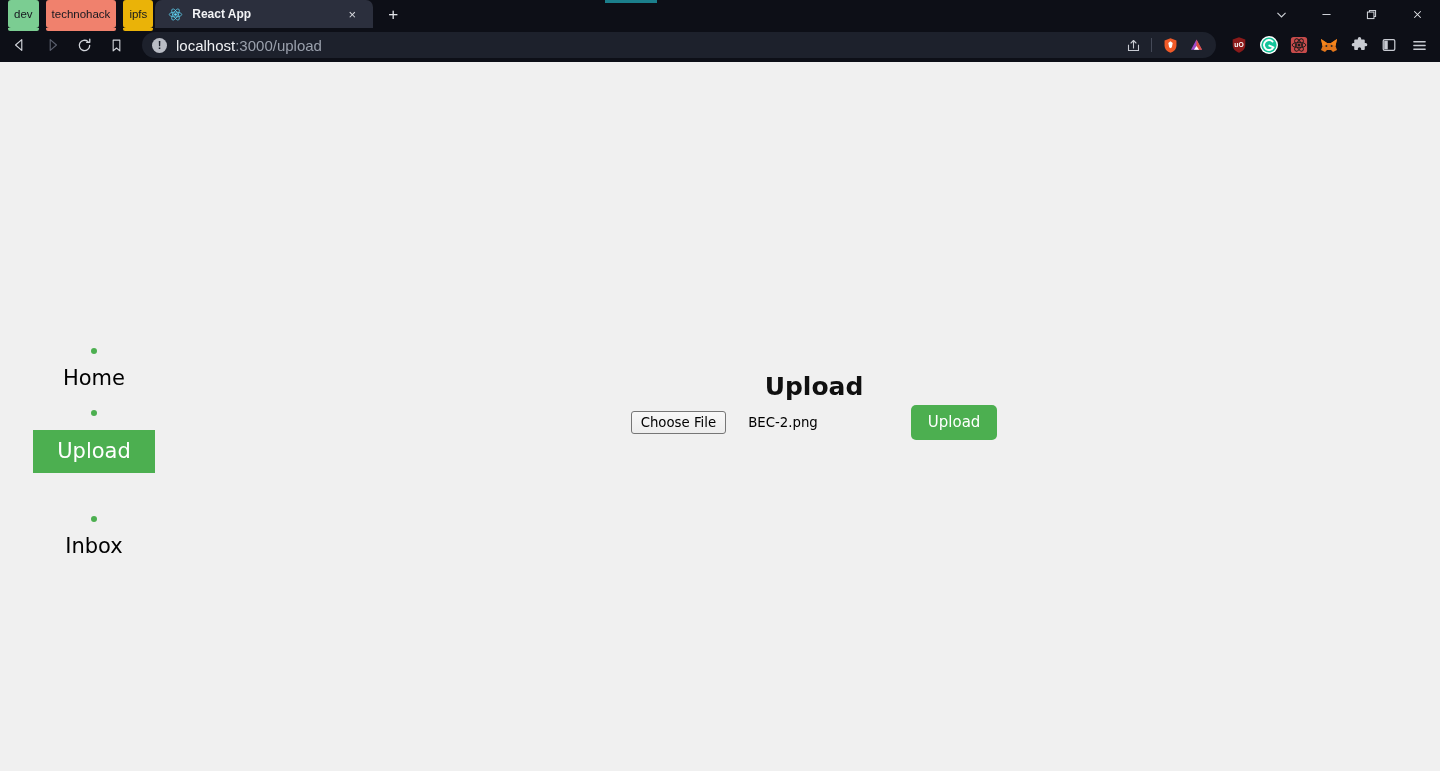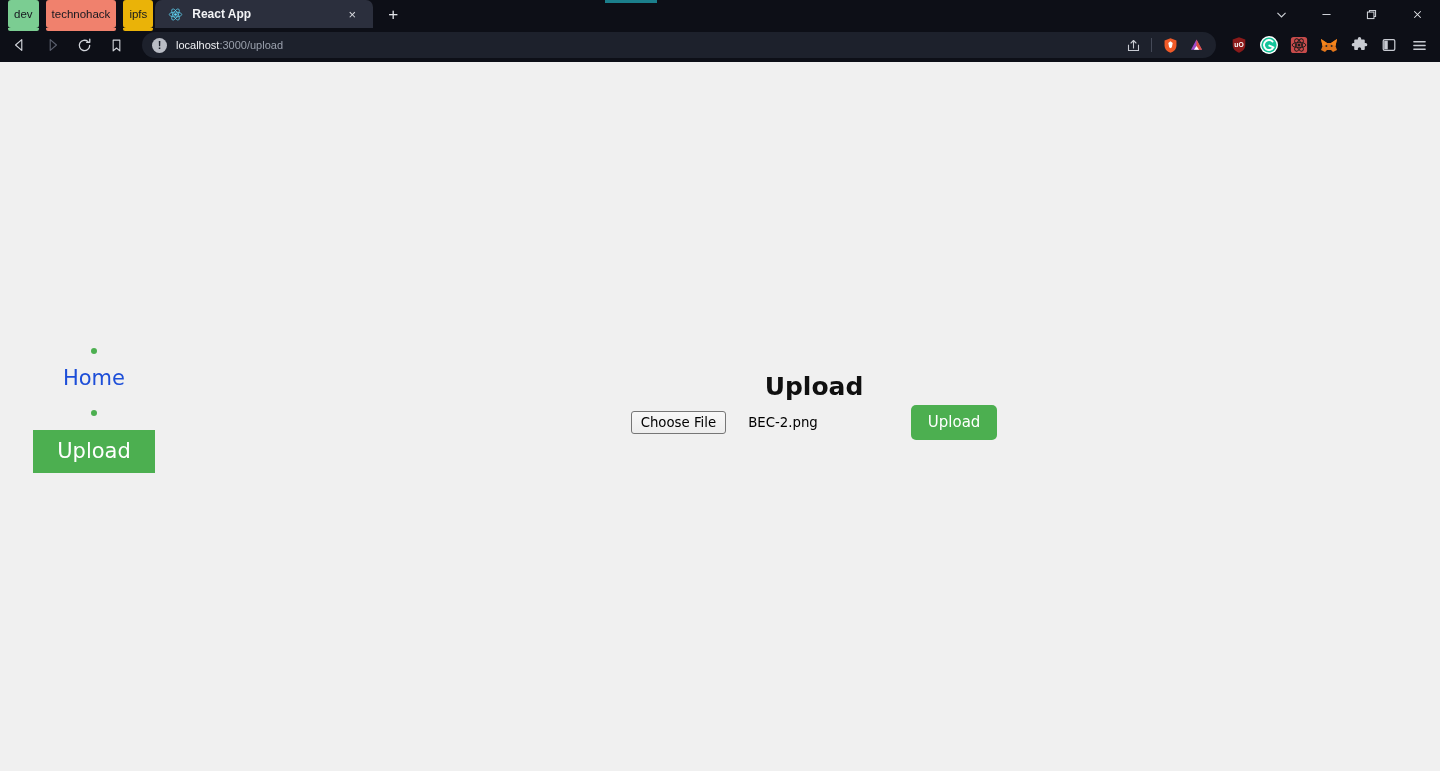--- a/index.html
+++ b/index.html
@@ -144,21 +144,21 @@
     width: 15px; height: 15px;
     border-radius: 50%;
     background: #b9bcc4;
     color: #1d212c;
     display: flex; align-items: center; justify-content: center;
     font-size: 11px; font-weight: bold;
     flex: 0 0 15px;
     line-height: 1;
   }
   .url {
-    font-size: 11px;
+    font-size: 15px;
     color: #9aa0ac;
     white-space: nowrap; overflow: hidden;
   }
   .url .host { color: #f0f1f4; }
 
   .omni-right {
     position: absolute;
     right: 8px; top: 0;
     height: 26px;
     display: flex; align-items: center;
@@ -216,21 +216,21 @@
     justify-content: flex-end;
   }
   .bullet {
     width: 6px; height: 6px;
     border-radius: 50%;
     background: #4caf50;
     margin-bottom: 14px;
   }
   .navlabel {
     font-size: 21px;
-    color: #1d4ed8;
+    color: #000000;
     font-family: "DejaVu Sans", sans-serif;
     line-height: 1;
     padding: 0 2px;
   }
   .navitem.active .navlabel {
     background: #4caf50;
     color: #ffffff;
     padding: 11px 24px;
     display: inline-block;
     line-height: 1;
@@ -481,20 +481,24 @@
 
       <ul class="sidenav">
         <li class="navitem">
           <span class="bullet"></span>
           <span class="navlabel">Home</span>
         </li>
         <li class="navitem active">
           <span class="bullet"></span>
           <span class="navlabel">Upload</span>
         </li>
+        <li class="navitem">
+          <span class="bullet"></span>
+          <span class="navlabel">Inbox</span>
+        </li>
       </ul>
 
       <div class="main">
         <h1 class="page-title">Upload</h1>
 
         <div class="form-row">
           <div class="file-input">
             <span class="choose-btn">Choose File</span>
             <span class="file-name">BEC-2.png</span>
           </div>

